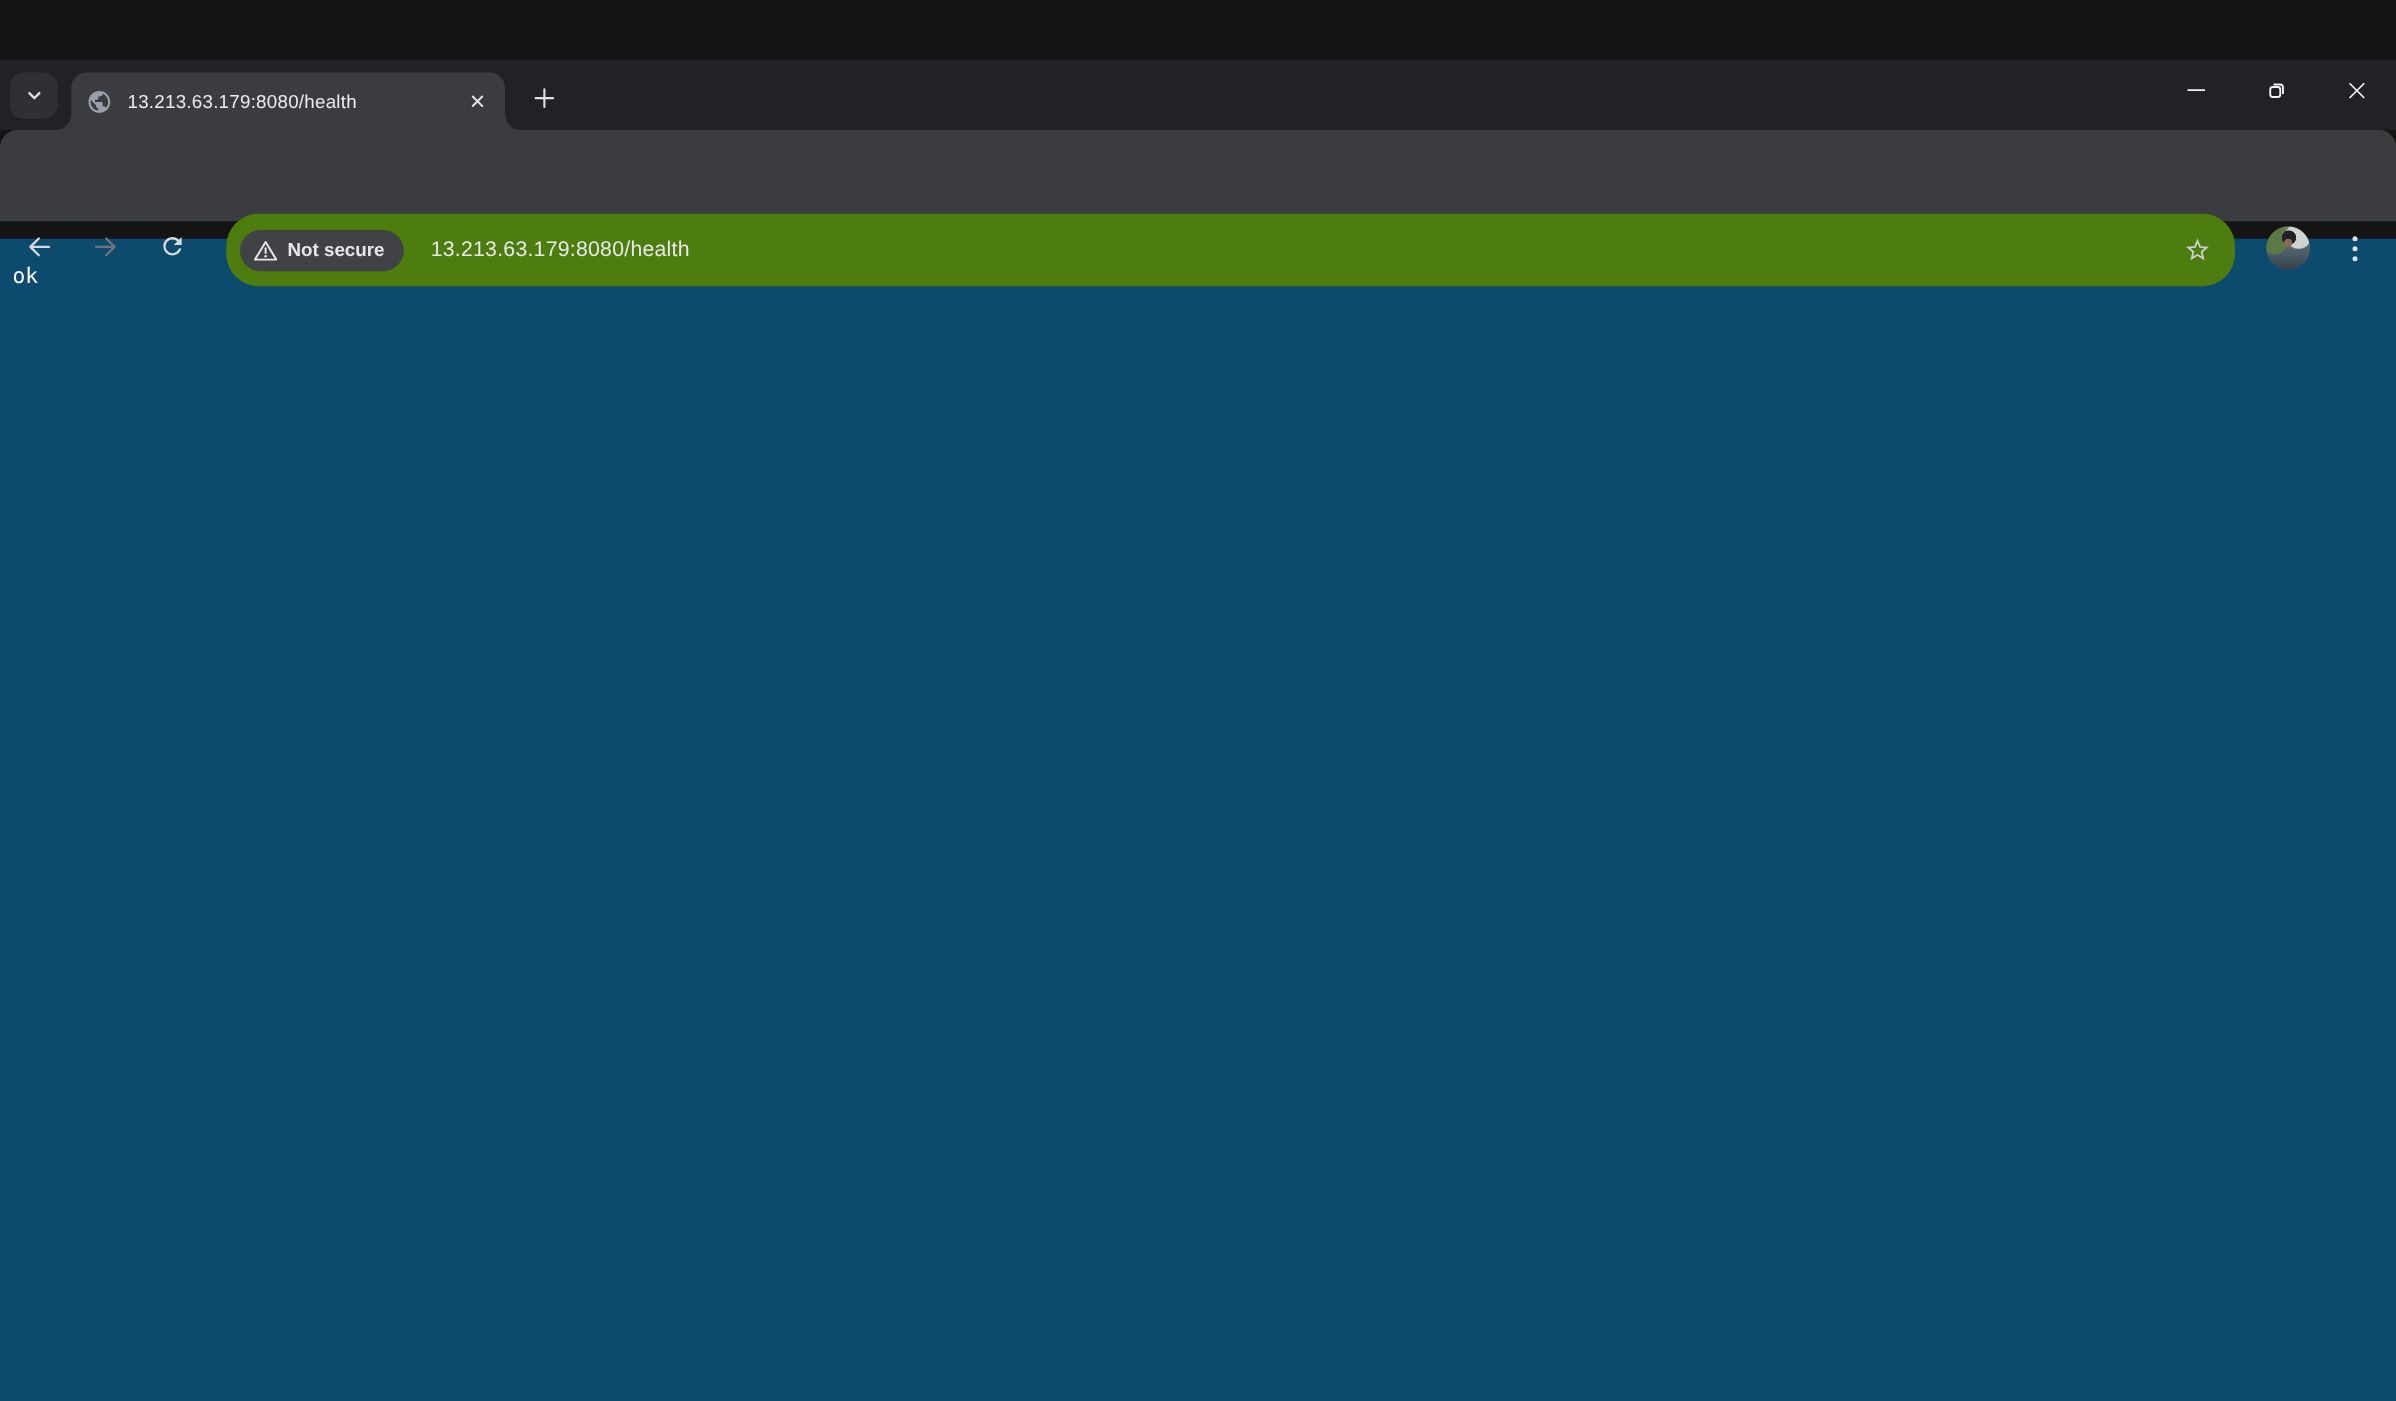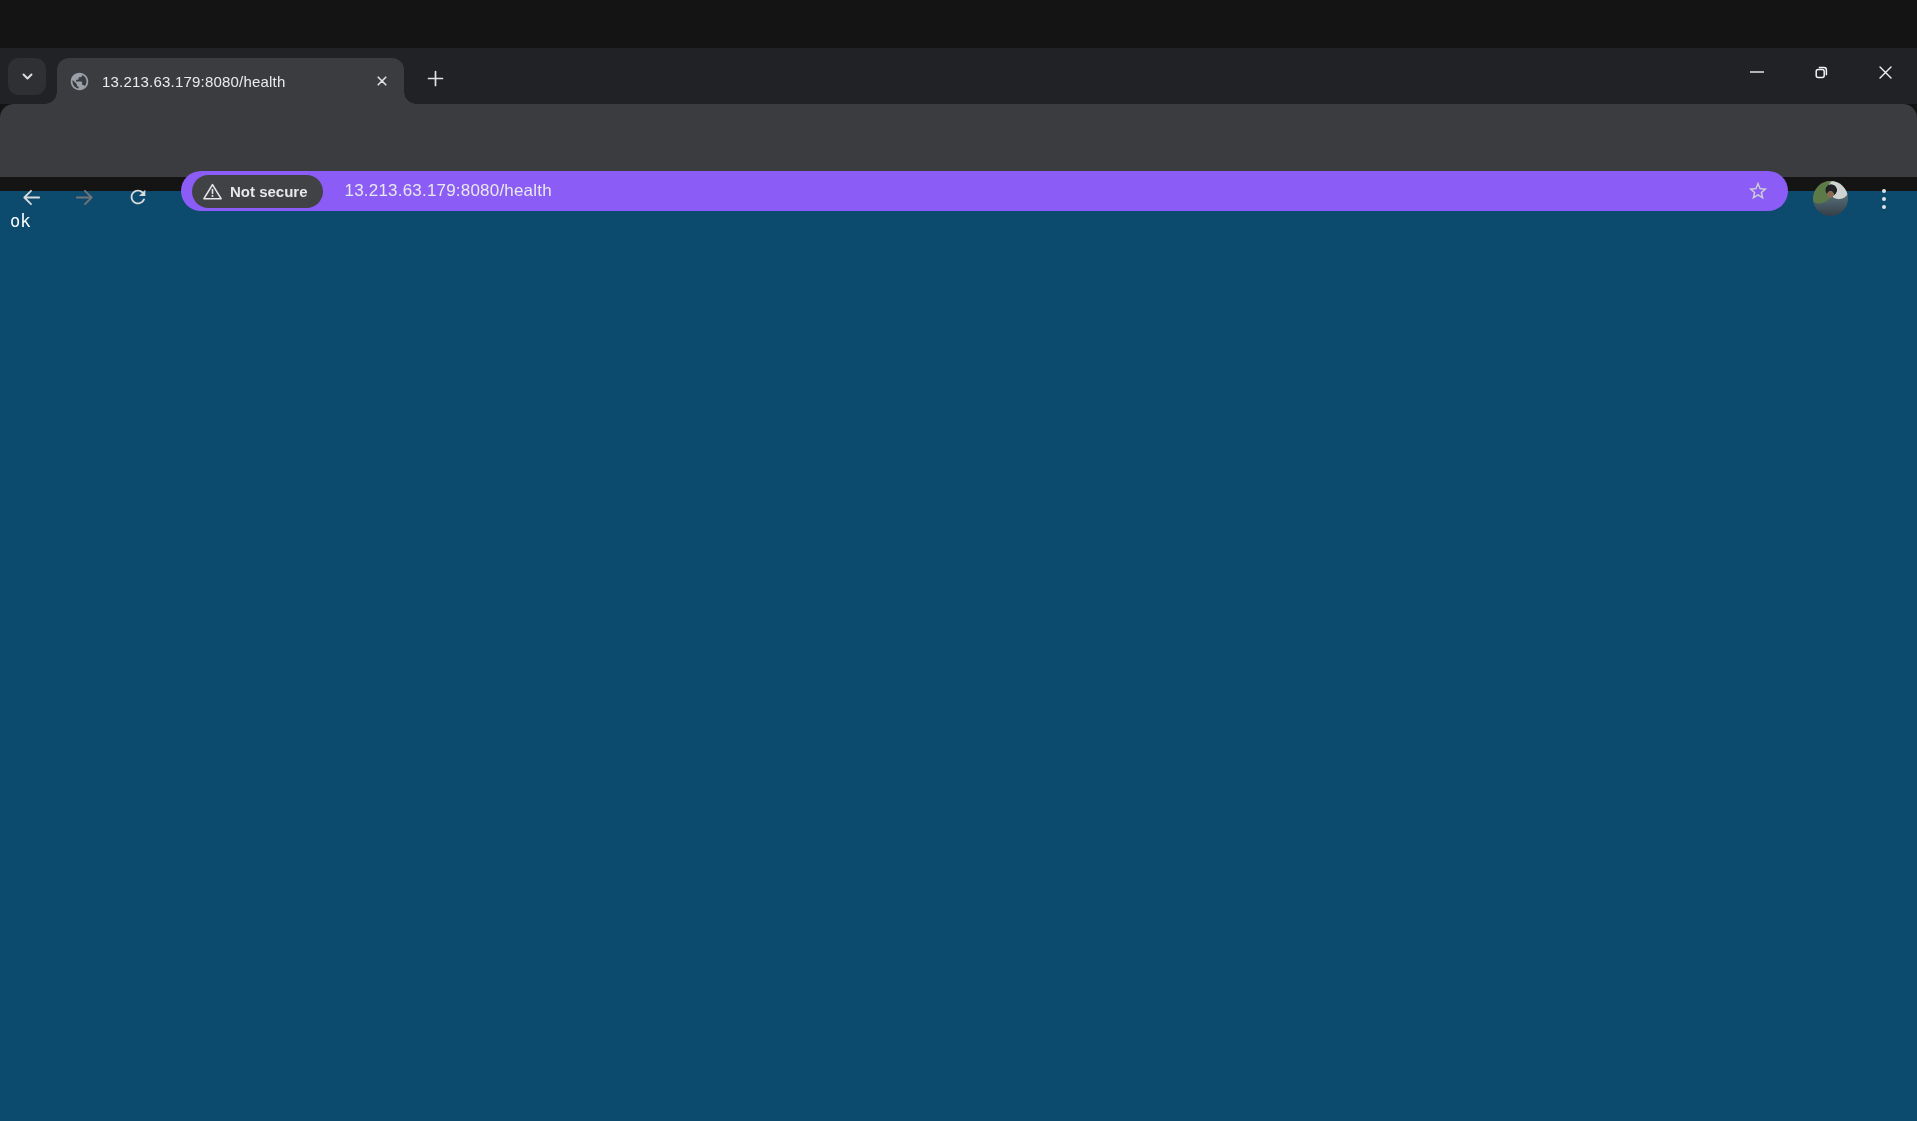--- a/index.html
+++ b/index.html
@@ -38,22 +38,22 @@
   
   .toolbar { position:absolute; left:0; top:56px; width:1917px; height:73px;
              background:#3b3c3f; border-radius:14px 14px 0 0; z-index:2; }
   .nav-btn { position:absolute; top:71px; width:44px; height:44px; border:none;
              background:transparent; border-radius:50%; cursor:pointer;
              display:flex; align-items:center; justify-content:center; }
   .btn-back    { left:9px; }
   .btn-forward { left:62px; }
   .btn-reload  { left:116px; }
 
-  .omnibox { position:absolute; left:181px; top:67px; width:1607px; height:40px;
-             background:#8b5cf6; border-radius:26px; display:flex; align-items:center;
+  .omnibox { position:absolute; left:181px; top:67px; width:1607px; height:58px;
+             background:#4d7c0f; border-radius:26px; display:flex; align-items:center;
              cursor:text; }
   .chip { margin-left:11px; height:33px; flex:0 0 auto; background:#404245; border-radius:17px;
           display:flex; align-items:center; padding:0 15px 0 11px; cursor:pointer; }
   .chip-label { margin-left:8px; font-size:15px; font-weight:600; color:#e5e7e9; }
   .url { margin-left:22px; font-size:17px; color:#e8e9eb; white-space:nowrap;
          letter-spacing:.2px; flex:1 1 auto; overflow:hidden; }
   .star-btn { flex:0 0 auto; width:36px; height:36px; margin-right:12px; border:none;
               background:transparent; border-radius:50%; cursor:pointer;
               display:flex; align-items:center; justify-content:center; }
 

